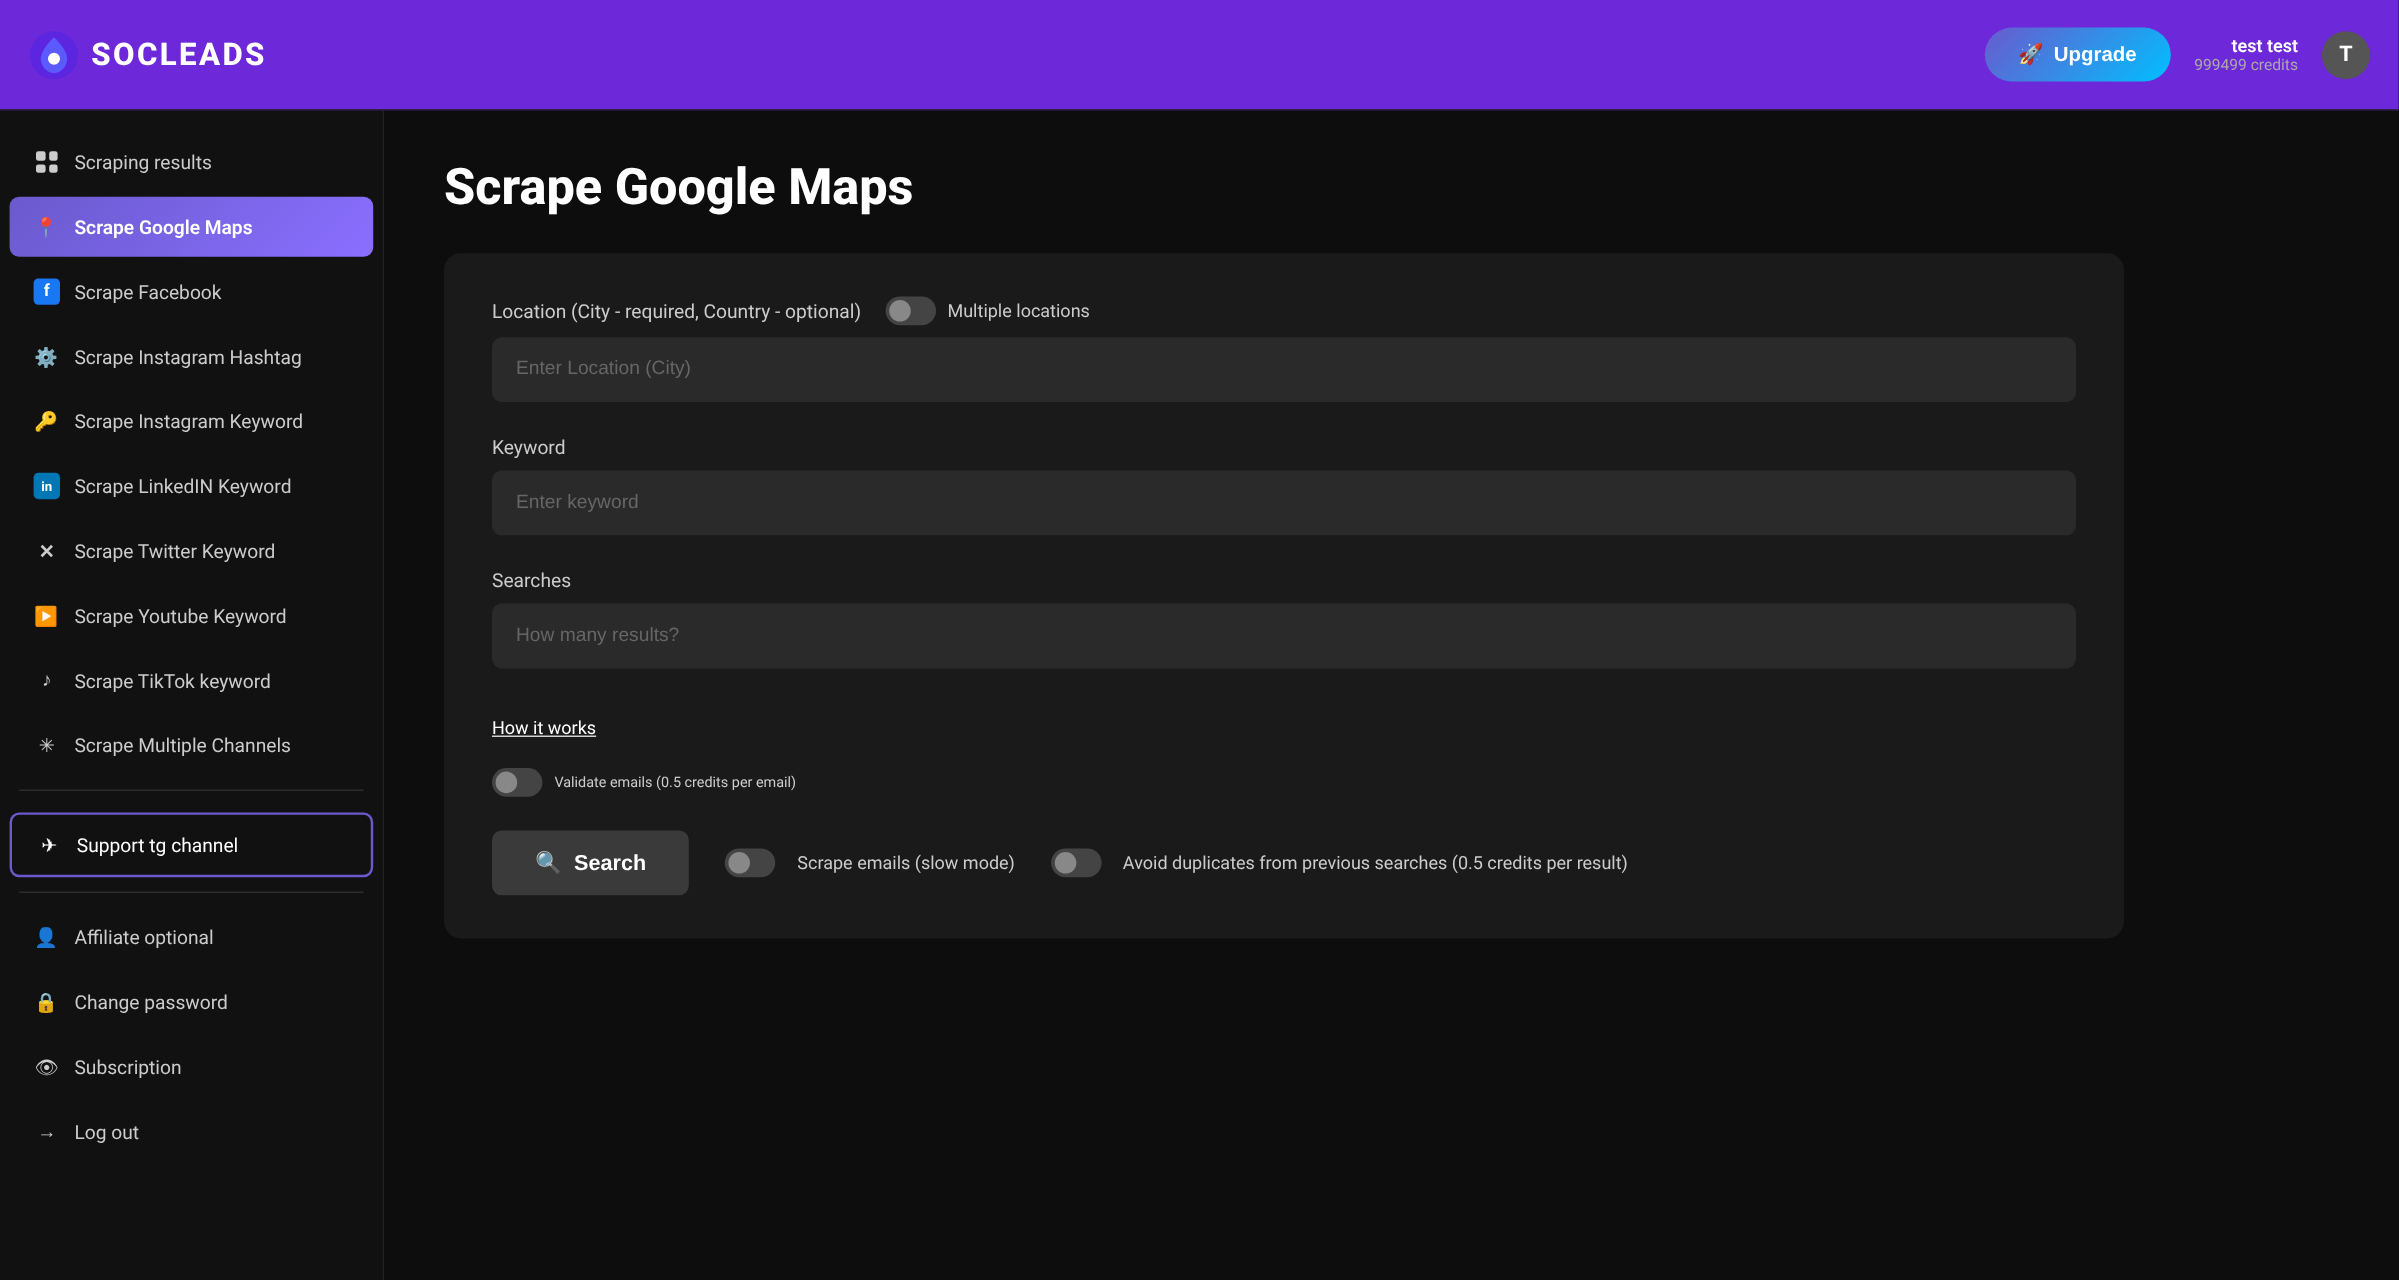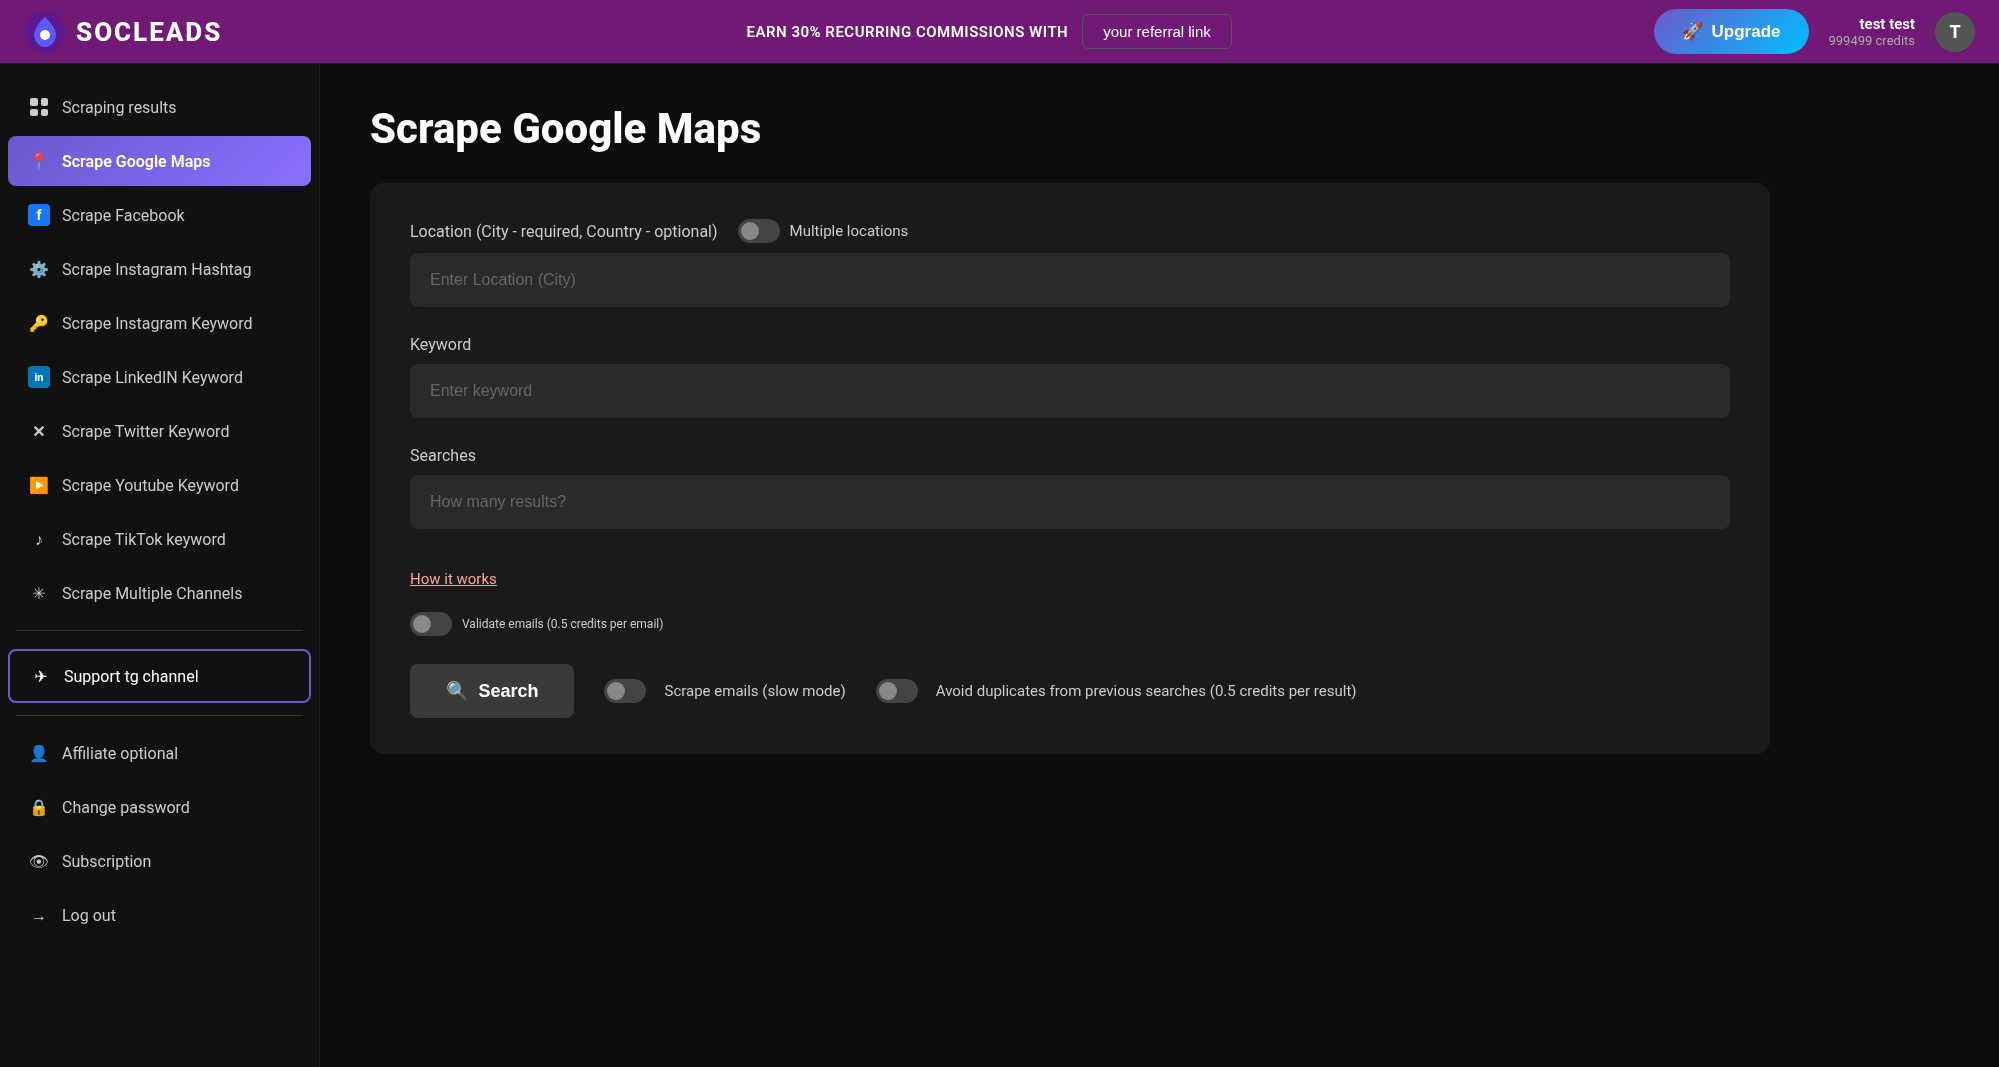--- a/index.html
+++ b/index.html
@@ -12,22 +12,22 @@
       overflow: hidden;
       display: flex;
       flex-direction: column;
     }
 
     
     .header {
       display: flex;
       align-items: center;
       padding: 0 24px;
-      height: 64px;
-      background: #701a75;
+      height: 92px;
+      background: #6d28d9;
       border-bottom: 1px solid #222;
       flex-shrink: 0;
       gap: 20px;
       justify-content: space-between;
     }
     .logo-area {
       display: flex;
       align-items: center;
       gap: 10px;
       min-width: 300px;
@@ -246,21 +246,21 @@
       top: 3px;
       left: 3px;
       transition: left 0.2s;
     }
     .toggle-label {
       font-size: 15px;
       color: #cccccc;
     }
     .how-it-works {
       font-size: 15px;
-      color: #fca5a5;
+      color: #ffffff;
       cursor: pointer;
       margin-bottom: 24px;
       display: inline-block;
       margin-top: 13px;
     }
     .validate-row {
       display: flex;
       align-items: center;
       gap: 10px;
       margin-bottom: 28px;
@@ -305,24 +305,20 @@
 <header class="header">
   <div class="logo-area">
     <svg class="logo-icon" viewBox="0 0 42 42" fill="none" xmlns="http://www.w3.org/2000/svg">
       <circle cx="21" cy="21" r="20" fill="#1a1aff" opacity="0.2"></circle>
       <path d="M21 6 C21 6 10 16 10 24 C10 30 15 36 21 36 C27 36 32 30 32 24 C32 16 21 6 21 6Z" fill="#5a5aff"></path>
       <circle cx="21" cy="24" r="5" fill="#fff"></circle>
     </svg>
     <span class="logo-text">SOCLEADS</span>
   </div>
 
-  <div class="header-center">
-    <span class="earn-text">EARN 30% RECURRING COMMISSIONS WITH</span>
-    <button class="referral-link-btn">your referral link</button>
-  </div>
 
   <div class="header-right">
     <button class="upgrade-btn">
       <span>🚀</span>
       <span>Upgrade</span>
     </button>
     <div class="user-info">
       <span class="user-name">test test</span>
       <span class="user-credits">999499 credits</span>
     </div>

